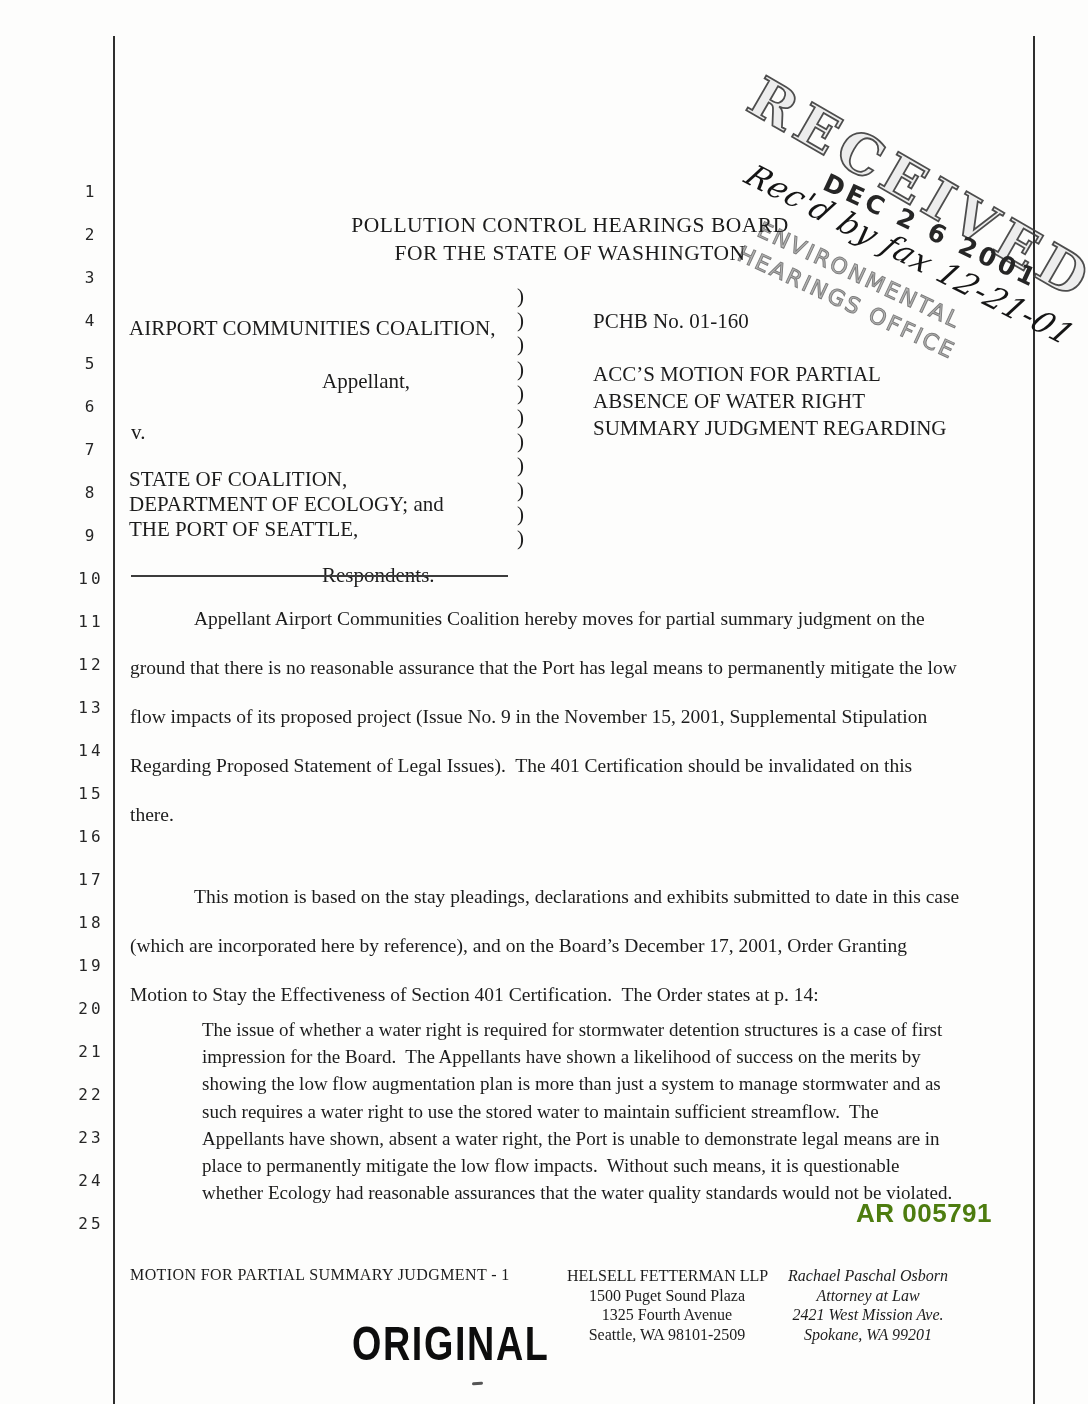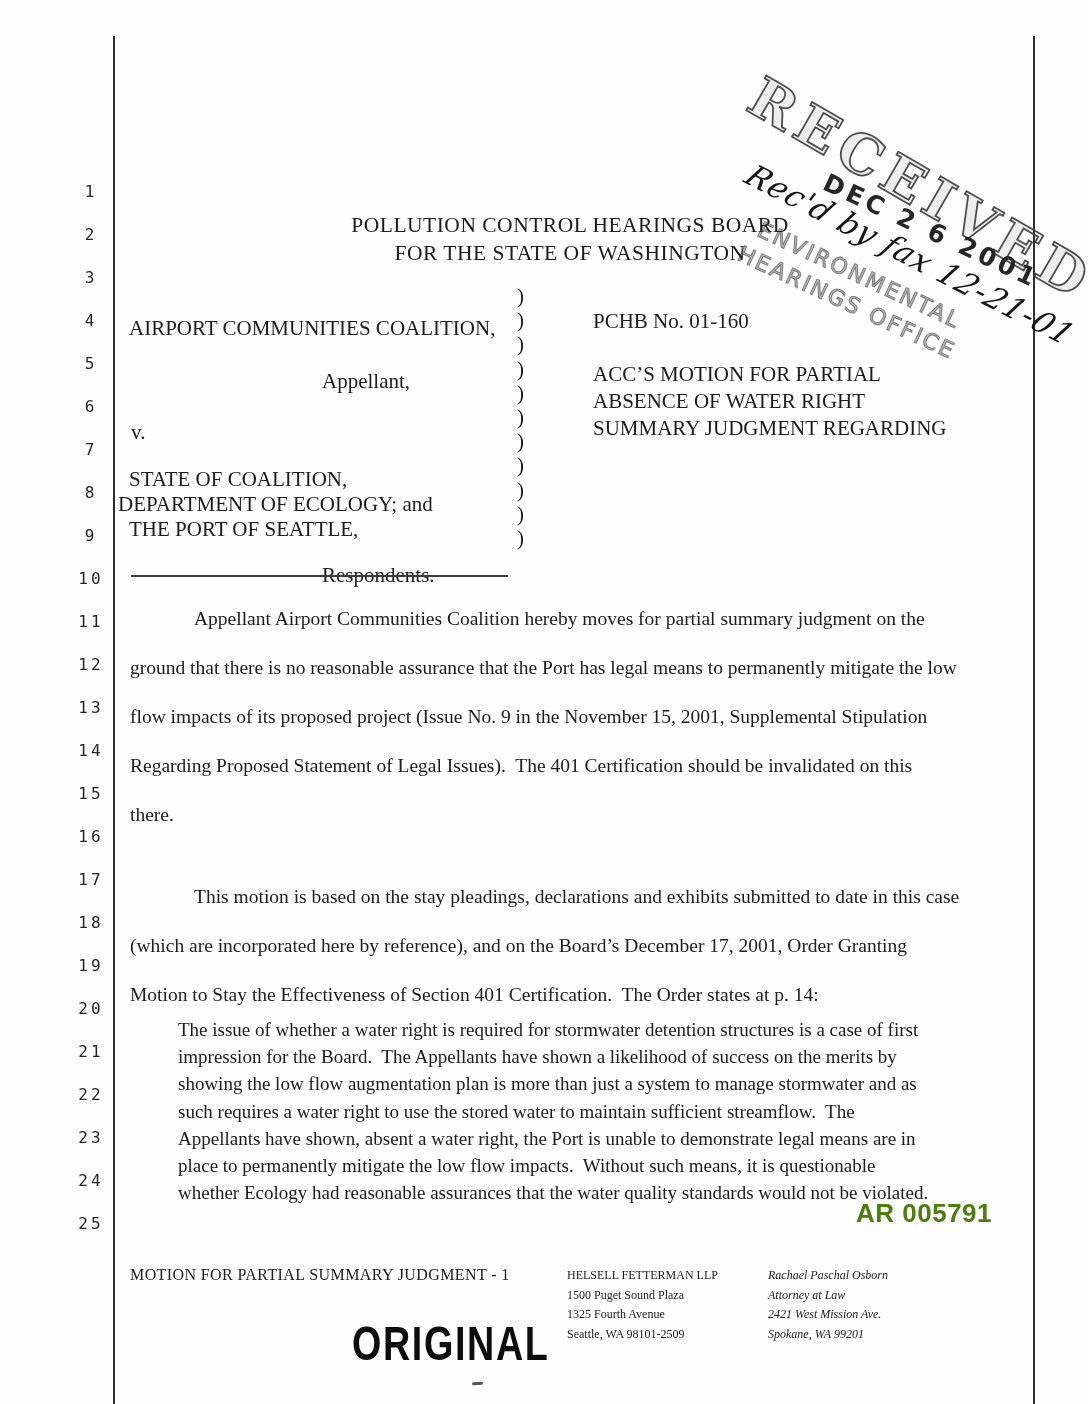--- a/index.html
+++ b/index.html
@@ -61,21 +61,21 @@
     left:760px; top:158px; transform:rotate(27deg) skewX(-10deg); transform-origin:left top;
     font-family:"DejaVu Serif", serif; font-style:italic; font-size:31px;
     color:#151515; white-space:nowrap; letter-spacing:1px;
   }
   
   .bates {
     left:856px; top:1198px; font-family:"Liberation Sans", sans-serif;
     font-weight:bold; font-size:26px; letter-spacing:0.5px; color:#4d7c0f;
   }
   .footer-doc-title { left:130px; top:1266px; font-size:16px; letter-spacing:0.4px; }
-  .footer-col { top:1266px; width:200px; font-size:12px; line-height:19.5px; }
+  .footer-col { top:1266px; width:200px; text-align:center; font-size:16px; line-height:19.5px; }
   .footer-firm { left:567px; }
   .footer-atty { left:768px;font-style:italic; }
   .stamp-original {
     left:352px; top:1314px;
     font-family:"Liberation Sans", sans-serif; font-weight:bold; font-size:46px;
     letter-spacing:2px; color:#0d0d0d; white-space:nowrap;
     transform:scale(0.82,1.06); transform-origin:left top;
   }
   .scan-mark { left:472px; top:1382px; width:11px; height:3px; background:#555; border-radius:2px; transform:rotate(-4deg); }
 </style>
@@ -125,21 +125,21 @@
 
   <div class="abs court-header">
     <div class="t">POLLUTION CONTROL HEARINGS BOARD</div>
     <div class="t">FOR THE STATE OF WASHINGTON</div>
   </div>
 
   <div class="abs cap t" style="left:129px; top:284px;">AIRPORT COMMUNITIES COALITION,</div>
   <div class="abs cap t" style="left:322px; top:337px;">Appellant,</div>
   <div class="abs cap t" style="left:131px; top:388px;">v.</div>
   <div class="abs cap t" style="left:129px; top:435px;">STATE OF COALITION,</div>
-  <div class="abs cap t" style="left:118px; top:460px;text-align:center;">DEPARTMENT OF ECOLOGY; and</div>
+  <div class="abs cap t" style="left:129px; top:460px;text-align:center;">DEPARTMENT OF ECOLOGY; and</div>
   <div class="abs cap t" style="left:129px; top:485px;">THE PORT OF SEATTLE,</div>
   <div class="abs cap t" style="left:322px; top:531px;">Respondents.</div>
 
   <div class="abs paren-col">
     <span>)</span>
     <span>)</span>
     <span>)</span>
     <span>)</span>
     <span>)</span>
     <span>)</span>
@@ -166,21 +166,21 @@
     <div class="bodyline t">Regarding Proposed Statement of Legal Issues).  The 401 Certification should be invalidated on this</div>
     <div class="bodyline t">there.</div>
   </div>
 
   <div class="abs para" style="top:872px;">
     <div class="bodyline t indent">This motion is based on the stay pleadings, declarations and exhibits submitted to date in this case</div>
     <div class="bodyline t">(which are incorporated here by reference), and on the Board’s December 17, 2001, Order Granting</div>
     <div class="bodyline t">Motion to Stay the Effectiveness of Section 401 Certification.  The Order states at p. 14:</div>
   </div>
 
-  <div class="abs quote" style="top:1016px;">
+  <div class="abs quote" style="top:1016px;margin-left:24px;">
     <div class="t">The issue of whether a water right is required for stormwater detention structures is a case of first</div>
     <div class="t">impression for the Board.  The Appellants have shown a likelihood of success on the merits by</div>
     <div class="t">showing the low flow augmentation plan is more than just a system to manage stormwater and as</div>
     <div class="t">such requires a water right to use the stored water to maintain sufficient streamflow.  The</div>
     <div class="t">Appellants have shown, absent a water right, the Port is unable to demonstrate legal means are in</div>
     <div class="t">place to permanently mitigate the low flow impacts.  Without such means, it is questionable</div>
     <div class="t">whether Ecology had reasonable assurances that the water quality standards would not be violated.</div>
   </div>
 
   <div class="abs bates t">AR 005791</div>

